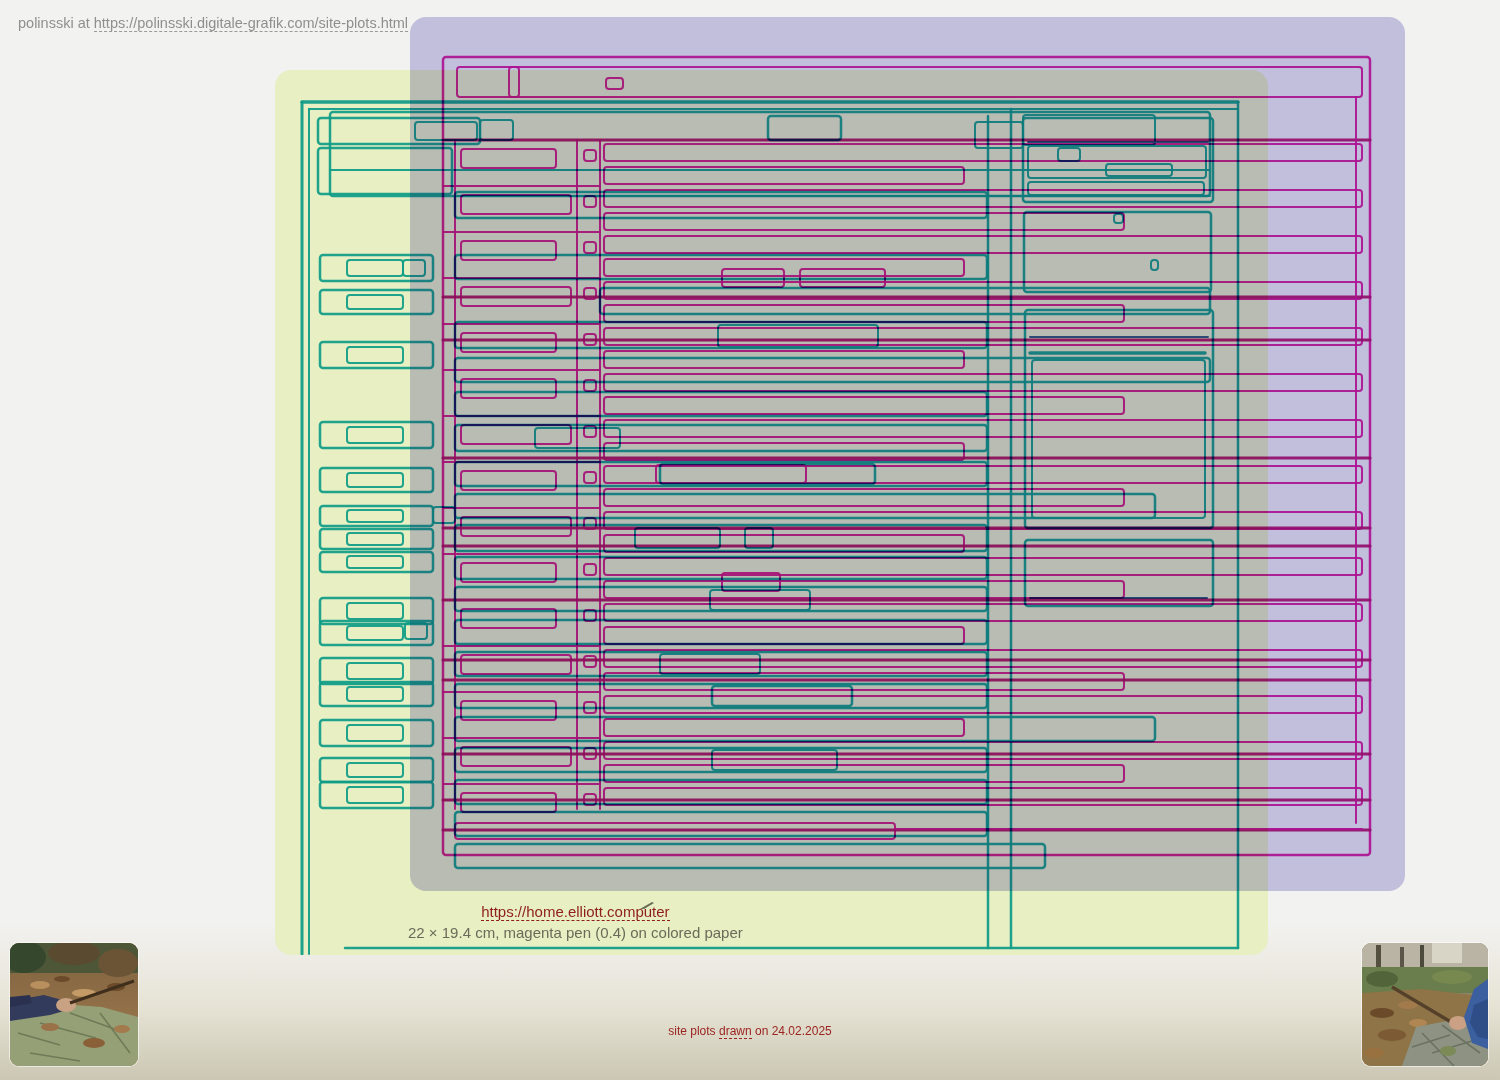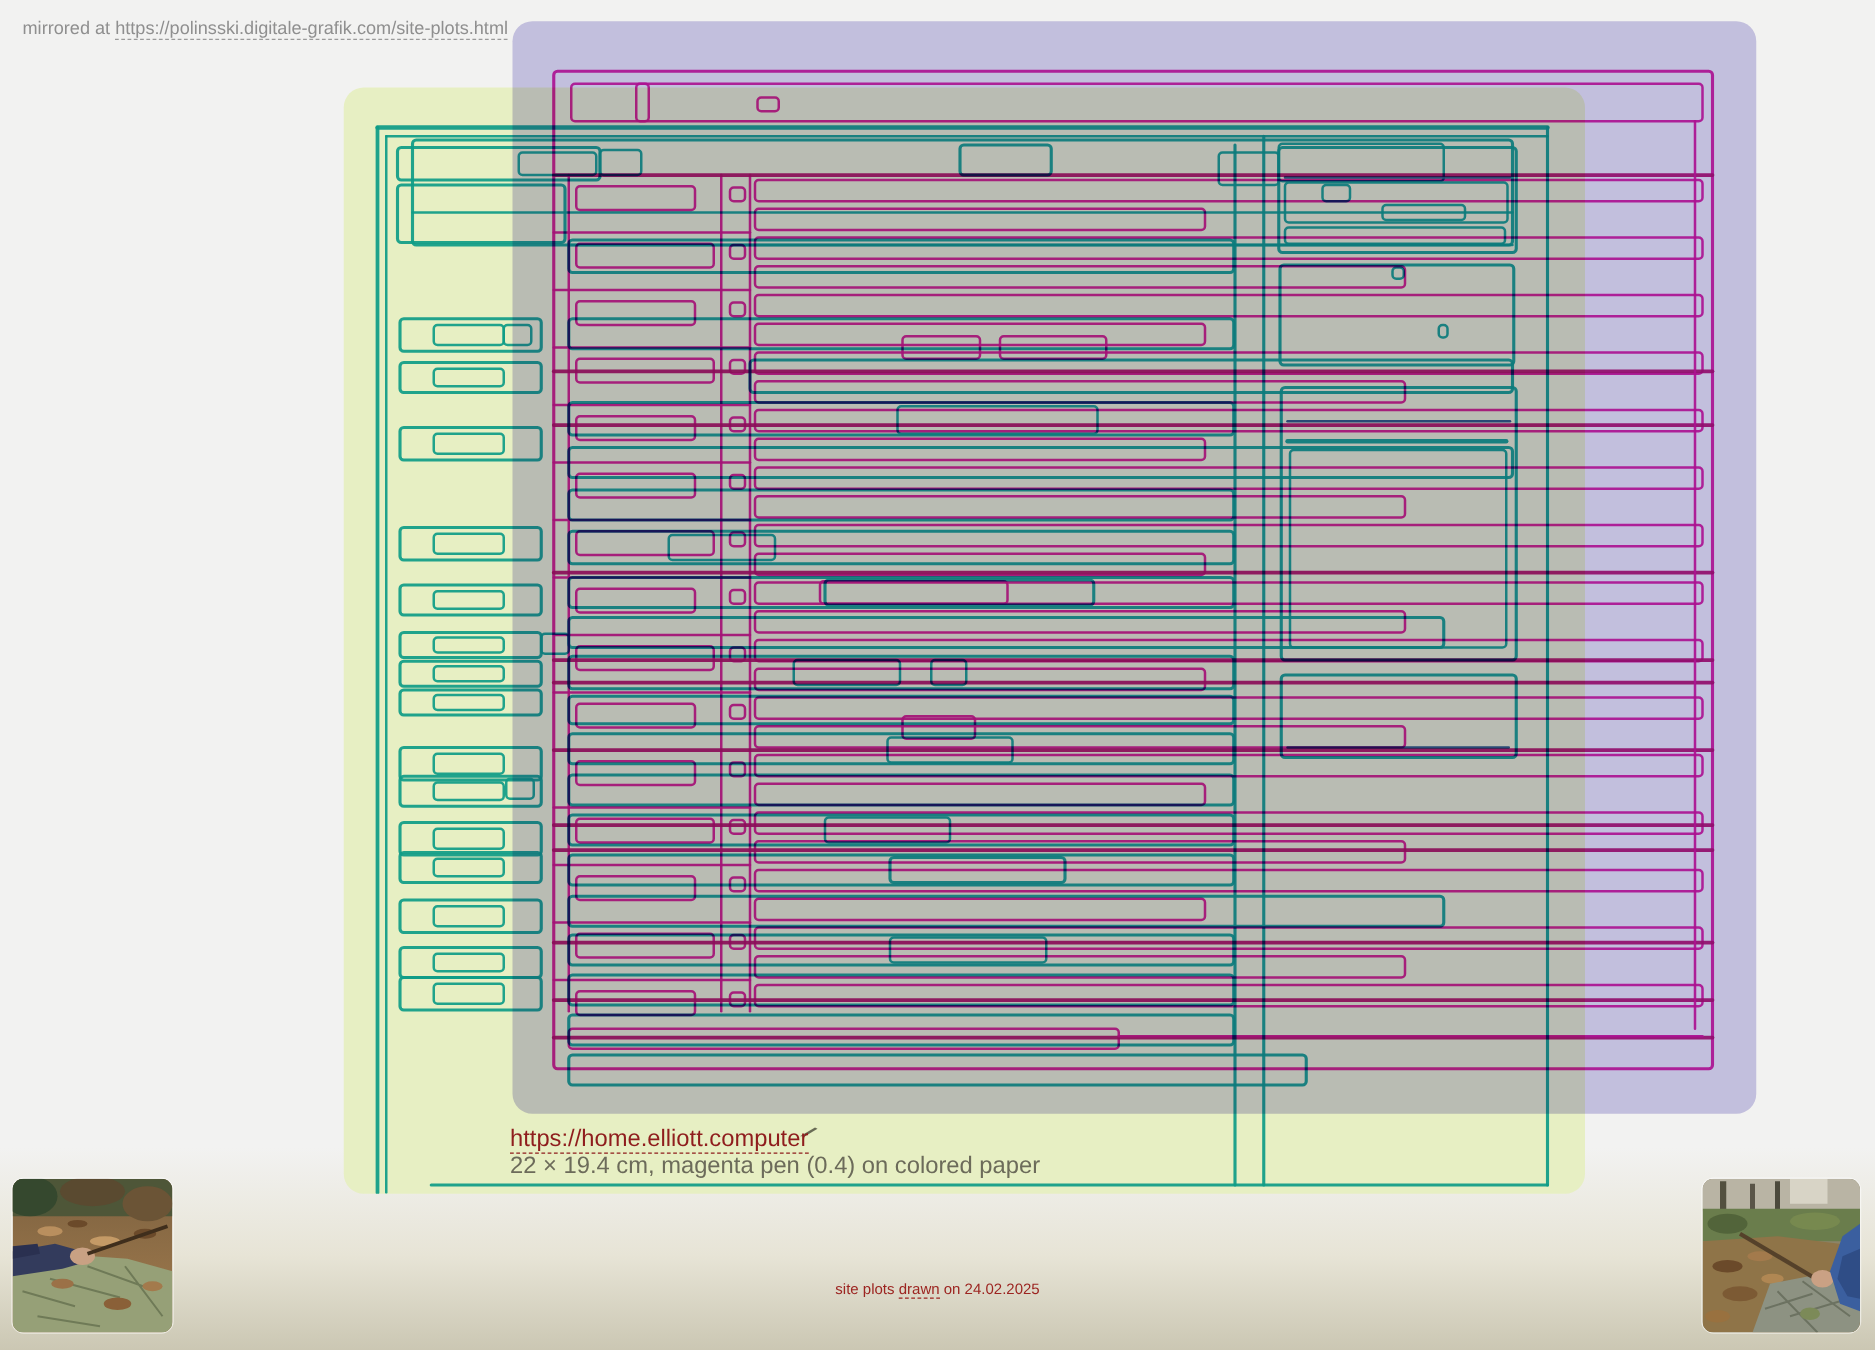--- a/index.html
+++ b/index.html
@@ -6,38 +6,38 @@
   body{font-family:"Liberation Sans", sans-serif;}
   #stage{
     position:relative;width:1500px;height:1080px;overflow:hidden;
     background:linear-gradient(180deg,#f2f2f1 0%,#f2f2f1 85%,#e7e4d6 93%,#cbc7b3 100%);
   }
   .paper{position:absolute;border-radius:16px;}
   .paper svg{position:absolute;left:0;top:0;}
   #purple-paper{mix-blend-mode:multiply;}
   .note{position:absolute;font-size:14.5px;color:#8f8f8f;}
   .note a{color:#8f8f8f;text-decoration:none;border-bottom:1.5px dashed #9a9a9a;cursor:pointer;margin-top:48px;}
-  .caption{position:absolute;font-size:19px;line-height:19px;color:#6c6b5a;}
+  .caption{position:absolute;font-size:15px;line-height:19px;color:#6c6b5a;text-align:center;}
   .caption a{color:#8f1d1d;text-decoration:none;border-bottom:1.5px dashed #8f1d1d;cursor:pointer;}
   .caption .dim{margin-top:2px;}
   #footer-note{position:absolute;left:0;right:0;top:1024px;text-align:center;
     font-size:12px;color:#9c2420;}
   #footer-note a{color:#9c2420;text-decoration:none;border-bottom:1.5px dashed #9c2420;cursor:pointer;}
   .photo{position:absolute;width:128px;height:123px;border-radius:9px;overflow:hidden;
     box-shadow:0 0 0 1px rgba(255,255,255,.55);cursor:pointer;}
   .photo svg{display:block;}
   .smudge{position:absolute;}
 </style>
 </head>
 <body>
 
 <div id="stage">
 
   <div class="note" style="left:18px;top:15px;">
-    <span>mirrored at </span><a href="#">https://polinsski.digitale-grafik.com/site-plots.html</a>
+    <span>polinsski at </span><a href="#">https://polinsski.digitale-grafik.com/site-plots.html</a>
   </div>
 
   <div class="paper" id="green-paper" style="left: 275px; top: 70px; width: 993px; height: 885px; background: rgb(231, 239, 195);">
     <svg width="993" height="885">
         <rect x="43" y="48" width="162" height="26" rx="3" fill="none" stroke="#0f9c87" stroke-width="2.5" opacity="0.92"></rect>
         <rect x="140" y="52" width="62" height="18" rx="3" fill="none" stroke="#0f9c87" stroke-width="2" opacity="0.92"></rect>
         <rect x="43" y="78" width="134" height="46" rx="3" fill="none" stroke="#0f9c87" stroke-width="2.5" opacity="0.92"></rect>
         <rect x="205" y="50" width="33" height="20" rx="3" fill="none" stroke="#0f9c87" stroke-width="2" opacity="0.92"></rect>
         <rect x="55" y="42" width="880" height="84" rx="3" fill="none" stroke="#0f9c87" stroke-width="2.5" opacity="0.92"></rect>
         <rect x="493" y="46" width="73" height="24" rx="3" fill="none" stroke="#0f9c87" stroke-width="2.5" opacity="0.92"></rect>

